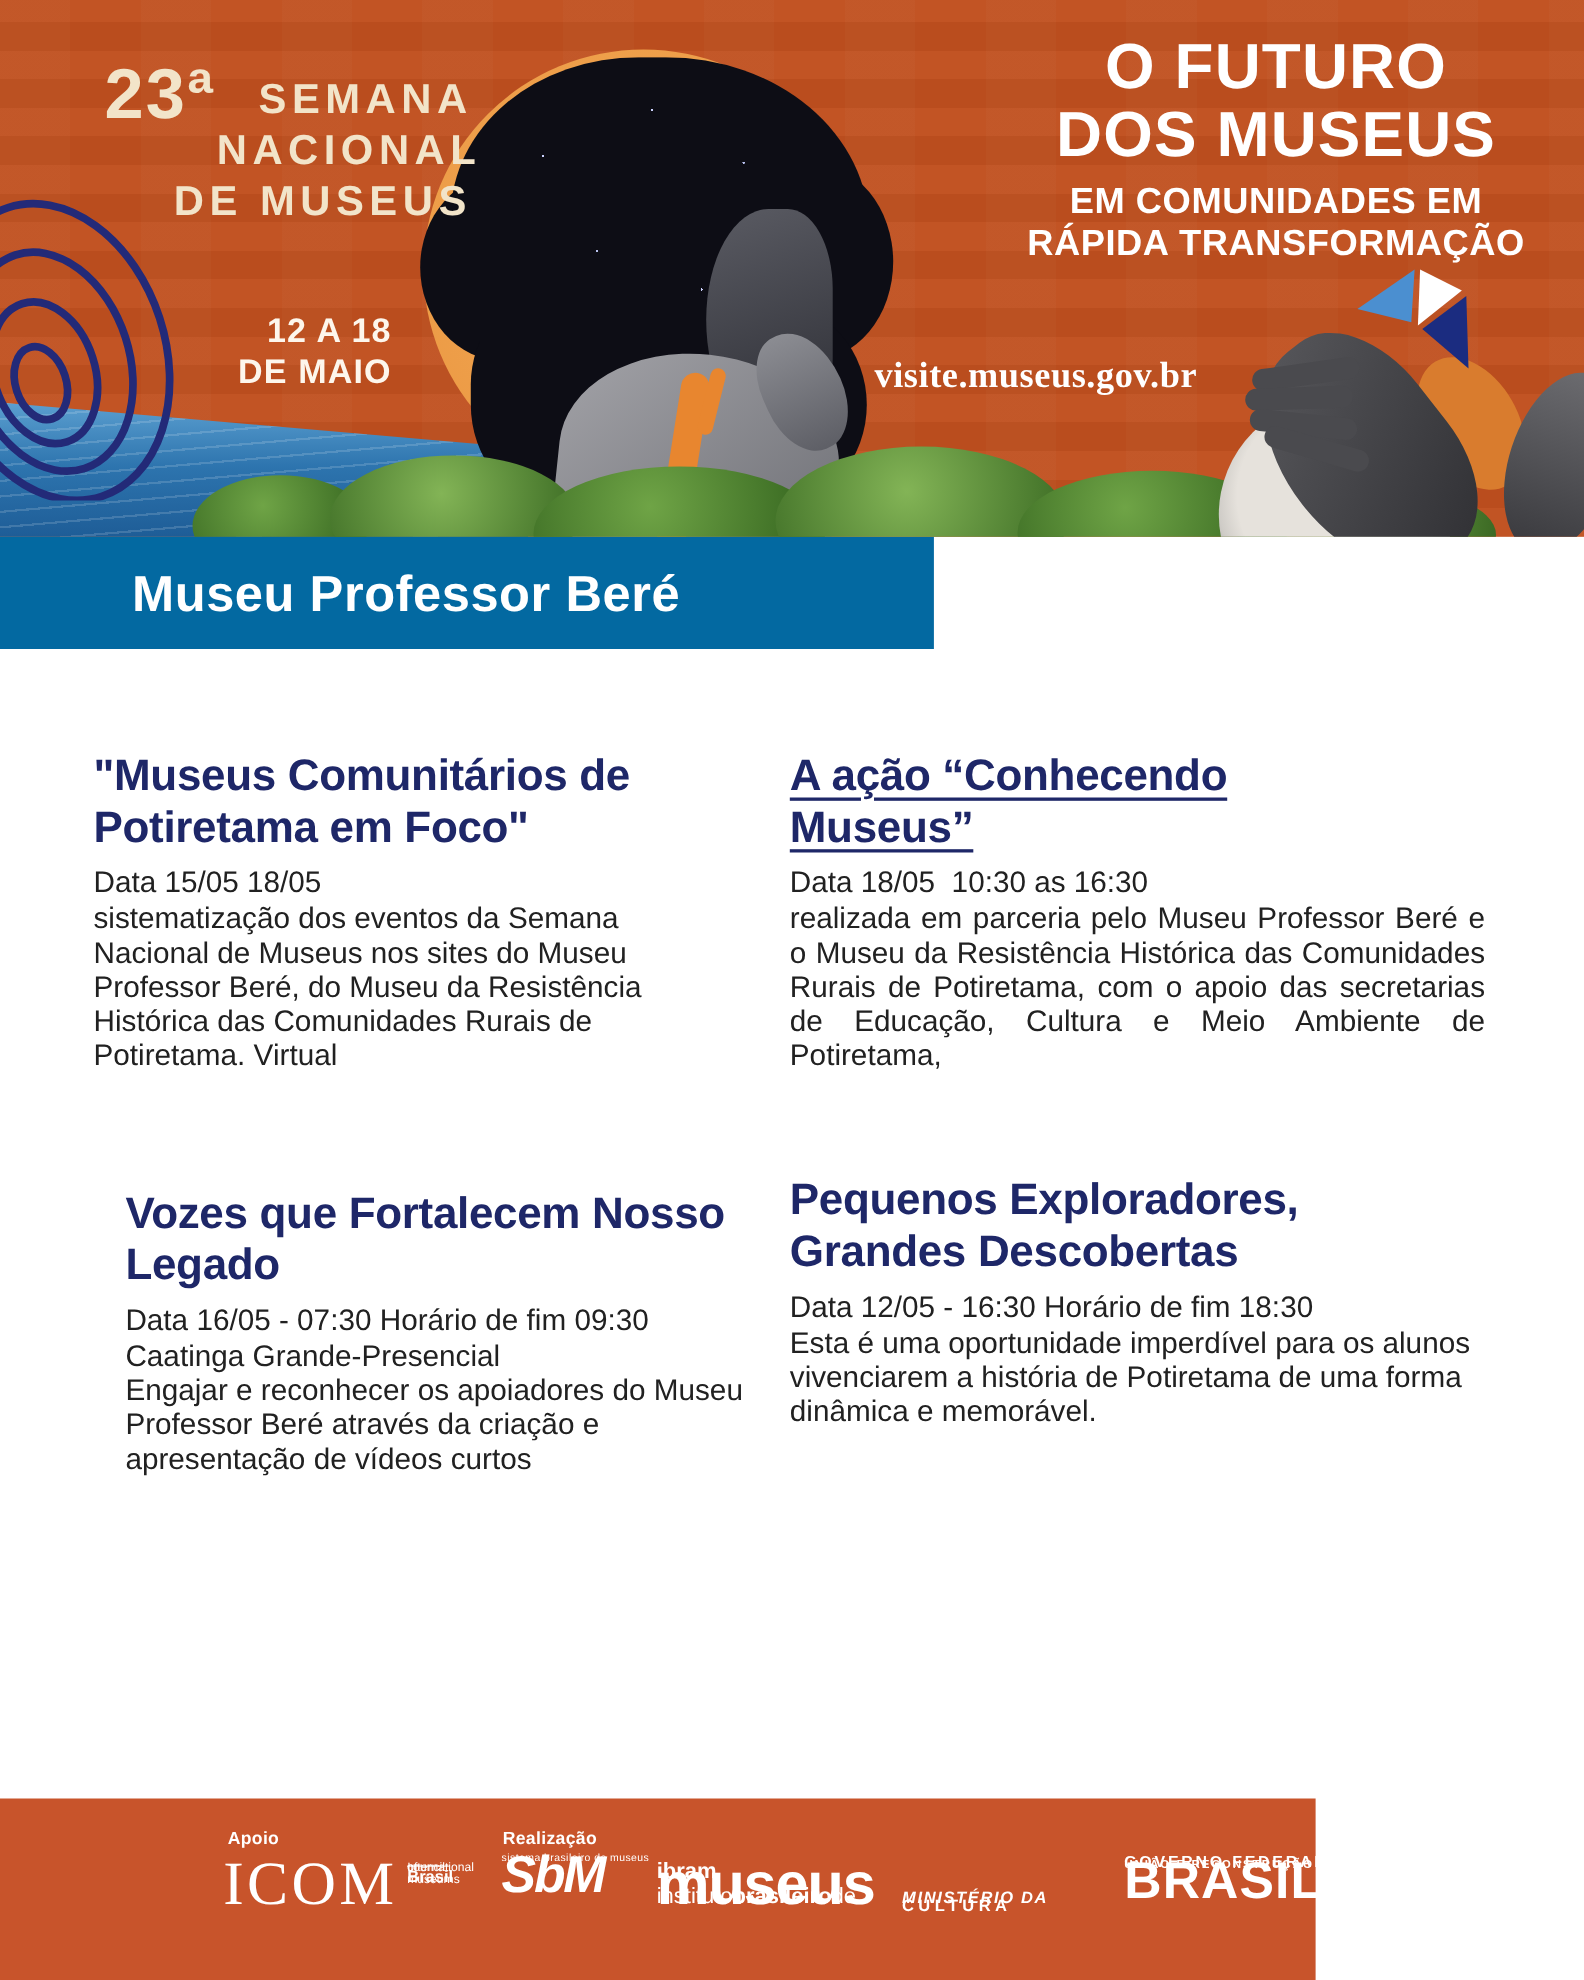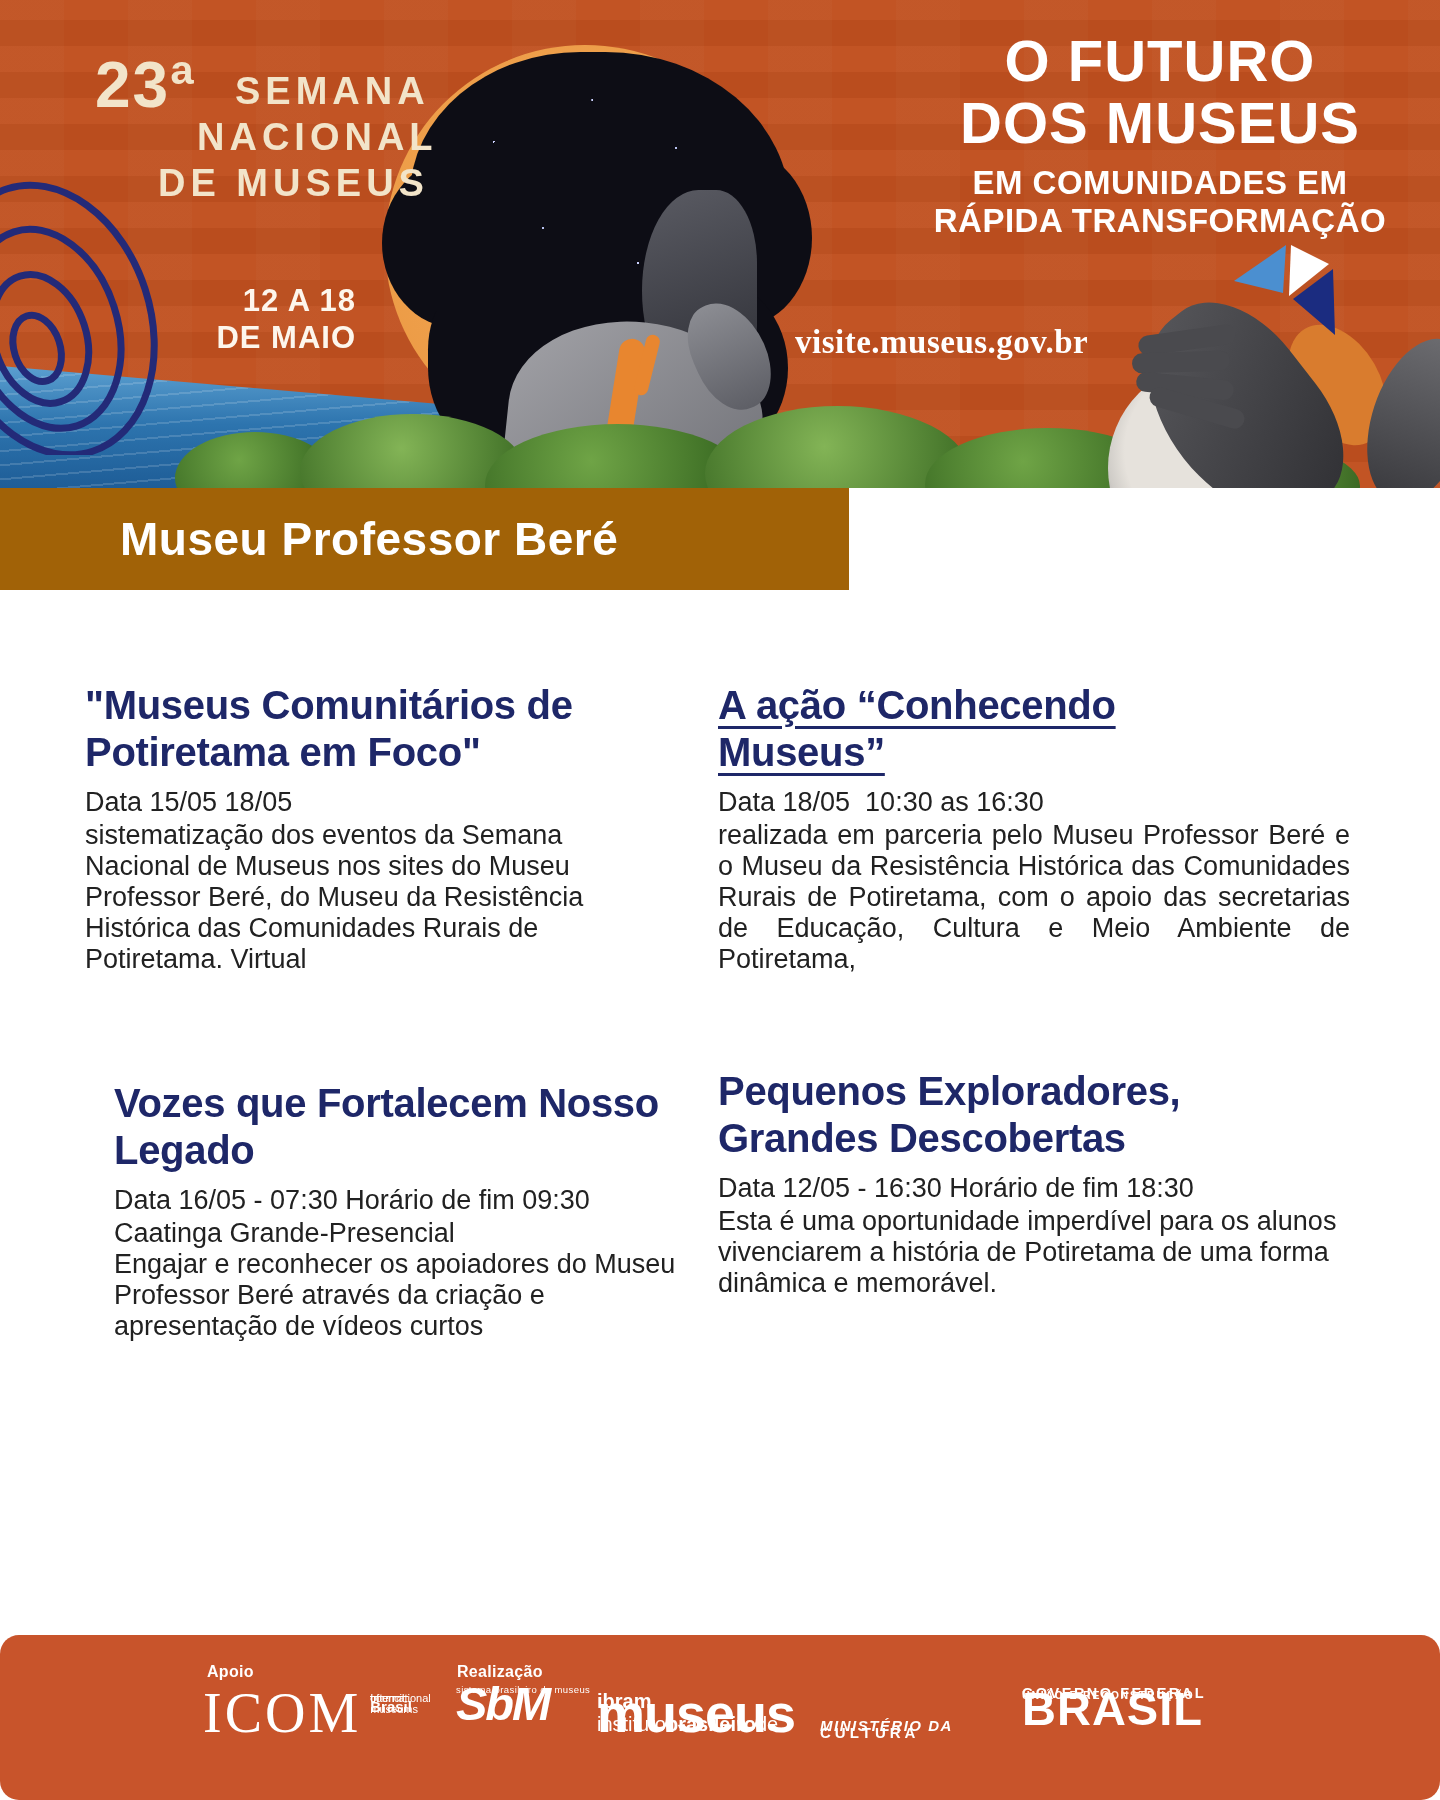--- a/index.html
+++ b/index.html
@@ -92,41 +92,41 @@
   .f2 { left:1132px; top:352px; transform:rotate(-2deg); }
   .f3 { left:1136px; top:376px; transform:rotate(6deg); }
   .f4 { left:1148px; top:398px; transform:rotate(16deg); }
   .wrist-orange { left:1295px; top:320px; width:85px; height:130px; background:#d97c2e;
           border-radius:50%; transform:rotate(-30deg); }
   .hand-edge { left:1372px; top:336px; width:95px; height:170px;
           background:linear-gradient(#6b6b6f,#3a3a3e); border-radius:50%; transform:rotate(18deg); }
 
   
   .museum-bar { position:absolute; left:0; top:488px; width:849px; height:102px;
-                background:#a16207; display:flex; align-items:center; }
+                background:#0369a1; display:flex; align-items:center; }
   .museum-bar span { margin-left:120px; color:#ffffff; font-size:46px; font-weight:bold;
                 letter-spacing:.5px; }
 
   
   .event { position:absolute; color:#212121; }
   .event h2 { margin:0 0 10px 0; font-size:40px; line-height:47px; font-weight:bold;
               color:#1e2768; letter-spacing:-.3px; }
   .event h2.underlined { text-decoration:underline; text-decoration-thickness:3px;
               text-underline-offset:7px; max-width:480px; }
   .event .event-date { font-size:27px; line-height:33px; margin:0 0 1px 0; white-space:pre-wrap; }
   .event p { margin:0; font-size:27px; line-height:31px; }
   .e1 { left:85px;  top:682px;  width:578px; }
   .e2 { left:718px; top:682px;  width:632px; }
   .e2 p { text-align:justify; }
   .e3 { left:114px; top:1080px; width:585px; }
   .e4 { left:718px; top:1068px; width:628px; }
 
   
-  .footer { position:absolute; left:0; top:1635px; width:1440px; height:165px;
-            background:#c8542b; color:#ffffff;border-radius:19px; }
+  .footer { position:absolute; left:0; top:1635px; width:1196px; height:165px;
+            background:#c8542b; color:#ffffff; }
   .footer div { position:absolute; }
   .f-label { font-size:16px; font-weight:bold; letter-spacing:.3px; }
   .lbl-apoio { left:207px; top:28px; }
   .lbl-real  { left:457px; top:28px; }
   .icom { left:203px; top:52px; display:flex; }
   .icom-name { font-family:"Liberation Serif", serif; font-size:56px; line-height:52px;
                letter-spacing:3px; }
   .icom-sub { margin-left:9px; padding-top:6px; font-size:11px; line-height:11px; }
   .icom-rule { position:static !important; width:38px; height:1px; background:#ffffff; margin:3px 0; }
   .icom-brasil { font-size:15px; font-weight:bold; margin-top:1px; }

